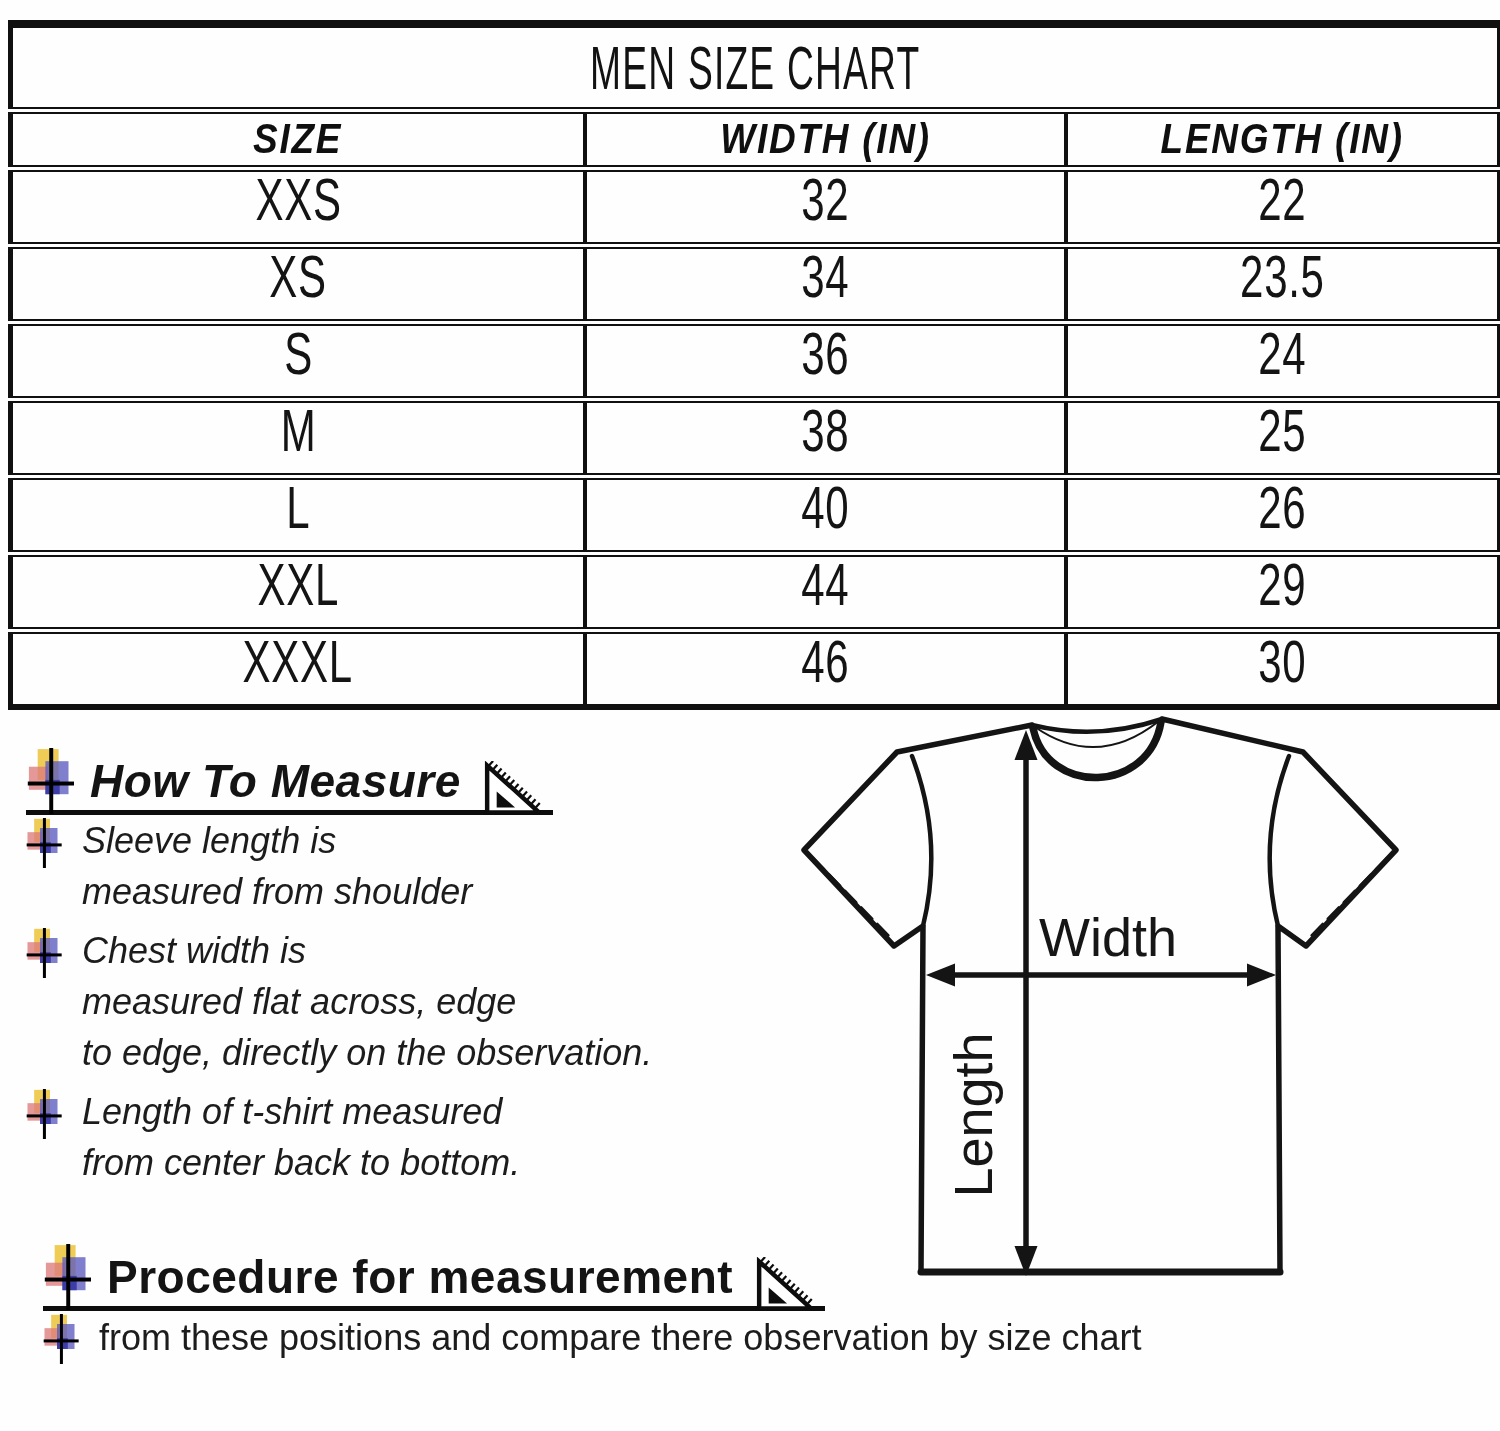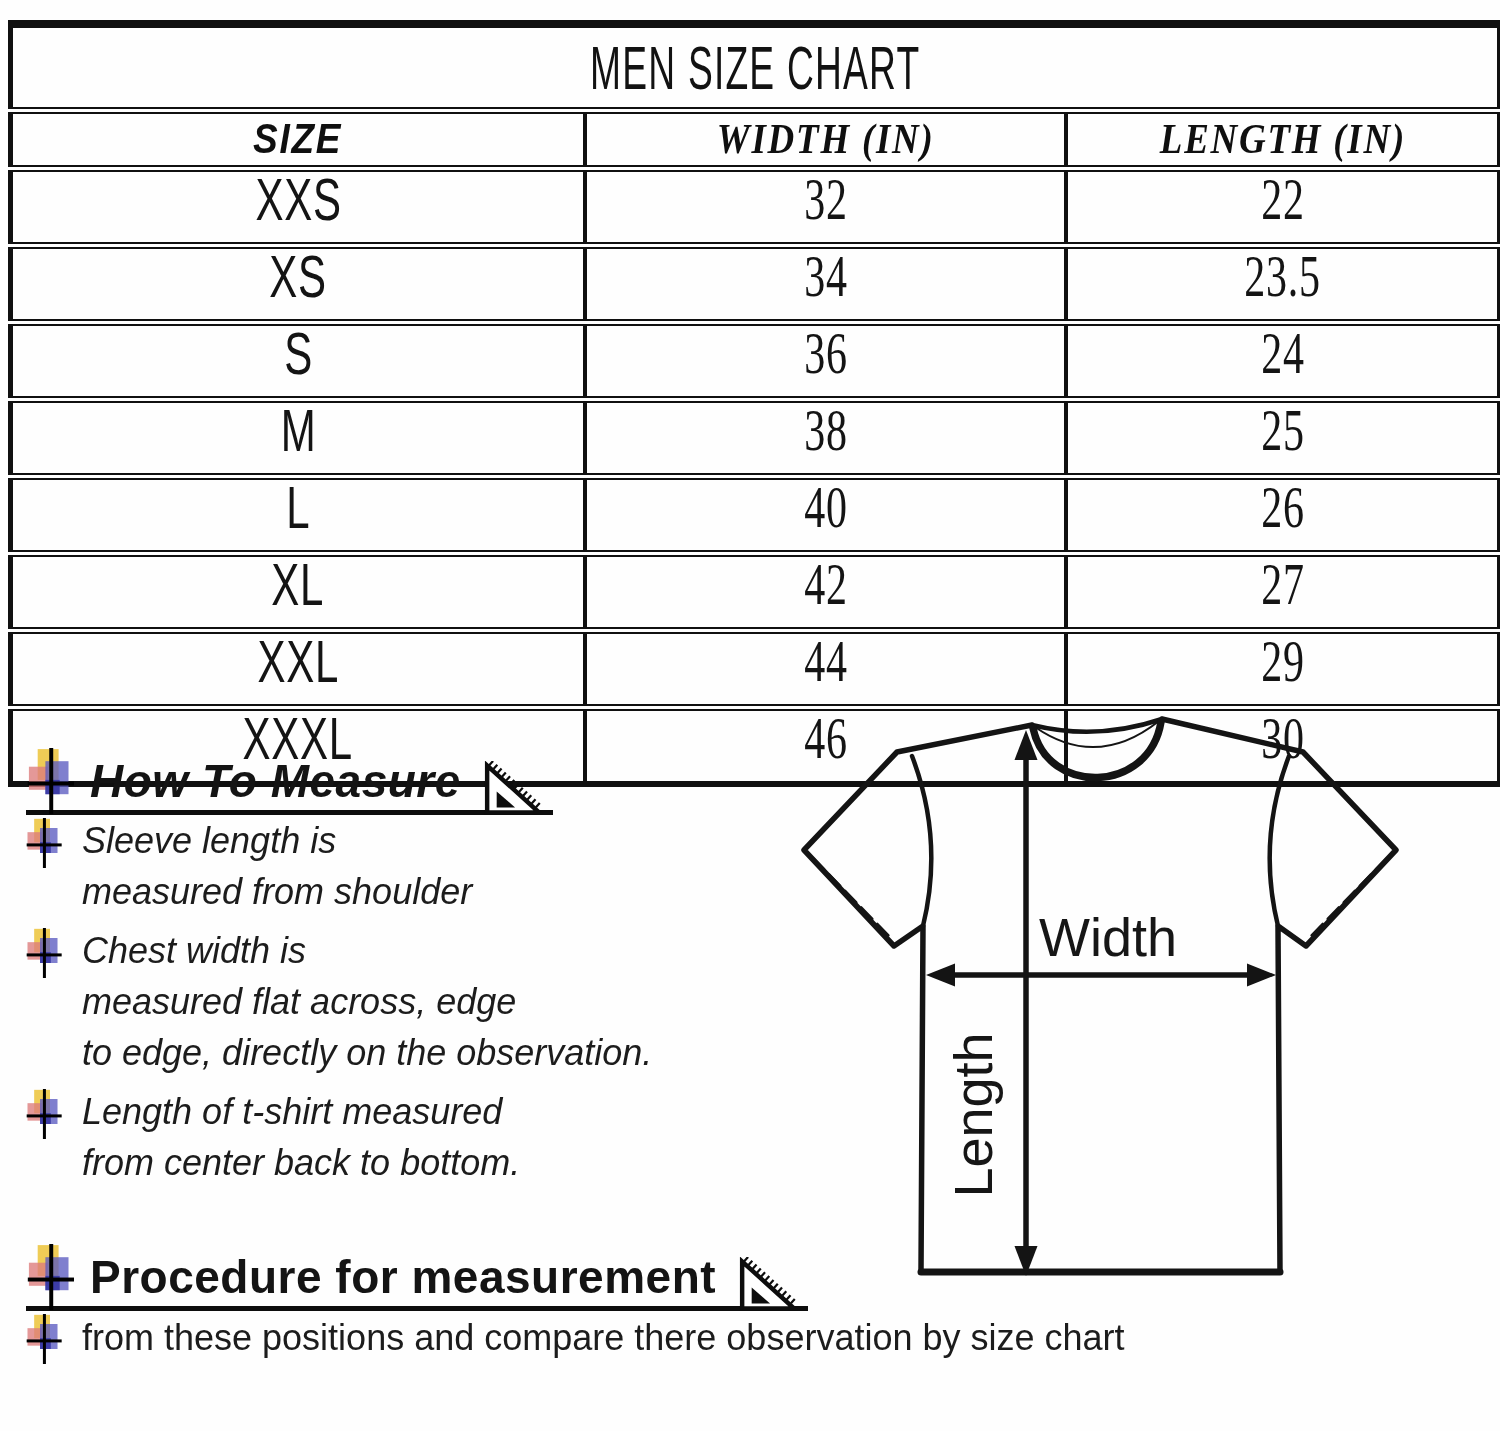--- a/index.html
+++ b/index.html
@@ -9,32 +9,32 @@
 
   
   table.size-chart { position:absolute; left:8px; top:20px; width:1494px;
     border-collapse:collapse; table-layout:fixed;
     border:5px solid #101010; border-top-width:8px; border-bottom-width:6px; }
   table.size-chart td { text-align:center; vertical-align:middle; padding:0; overflow:visible; }
   tr.title-row td { height:86px; border-bottom:7px double #101010; }
   tr.head-row td  { height:58px; border-bottom:7px double #101010; }
   tr.data-row td  { height:55px; line-height:55px; border-bottom:7px double #101010; }
   tr.data-row:last-child td { border-bottom:none;margin-top:28px; }
-  td.c2, td.c3 { border-left:4px solid #101010;font-family:Liberation Serif, serif; }
+  td.c2, td.c3 { border-left:4px solid #101010; }
 
   .title-cond { display:inline-block; font-size:62px; font-weight:400; letter-spacing:2px;
     transform:scaleX(.60); transform-origin:50% 50%; white-space:nowrap; color:#121212; }
   .hdr { display:inline-block; font-size:42px; font-weight:700; font-style:italic; letter-spacing:2px;
     transform:scaleX(.88); transform-origin:50% 50%; white-space:nowrap; color:#0f0f0f; }
   .cell { display:inline-block; font-size:60px; font-weight:400; letter-spacing:1px;
     transform:scaleX(.70); transform-origin:50% 50%; white-space:nowrap; color:#141414; }
 
   
   #how-col { position:absolute; left:26px; top:748px; width:770px;font-style:italic; }
-  #proc-sec { position:absolute; left:26px; top:1244px; width:1456px; }
+  #proc-sec { position:absolute; left:43px; top:1244px; width:1456px; }
 
   .h-row { display:flex; align-items:flex-end; width:-moz-fit-content; width:fit-content;
     border-bottom:5px solid #0d0d0d; padding:0 10px 2px 0; }
   .h-text { font-size:46px; font-weight:700; letter-spacing:.5px; color:#141414;
     margin:0 16px 0 12px; white-space:nowrap; }
   .pin-lg { width:52px; height:66px; margin-bottom:-6px; flex:none; }
   .ruler { width:66px; height:56px; margin-bottom:-9px; flex:none; }
 
   .b-item { display:flex; align-items:flex-start; }
   .b-item + .b-item { margin-top:8px; }
@@ -104,25 +104,20 @@
       <td class="c1"><span class="cell">M</span></td>
       <td class="c2"><span class="cell">38</span></td>
       <td class="c3"><span class="cell">25</span></td>
     </tr>
     <tr class="data-row">
       <td class="c1"><span class="cell">L</span></td>
       <td class="c2"><span class="cell">40</span></td>
       <td class="c3"><span class="cell">26</span></td>
     </tr>
     <tr class="data-row">
-      <td class="c1"><span class="cell">XL</span></td>
-      <td class="c2"><span class="cell">42</span></td>
-      <td class="c3"><span class="cell">27</span></td>
-    </tr>
-    <tr class="data-row">
       <td class="c1"><span class="cell">XXL</span></td>
       <td class="c2"><span class="cell">44</span></td>
       <td class="c3"><span class="cell">29</span></td>
     </tr>
     <tr class="data-row">
       <td class="c1"><span class="cell">XXXL</span></td>
       <td class="c2"><span class="cell">46</span></td>
       <td class="c3"><span class="cell">30</span></td>
     </tr>
     </tbody>

